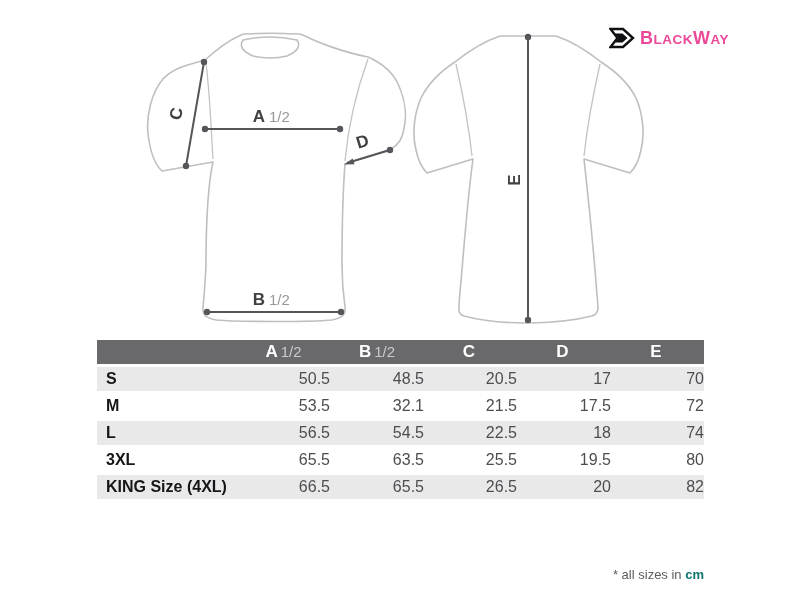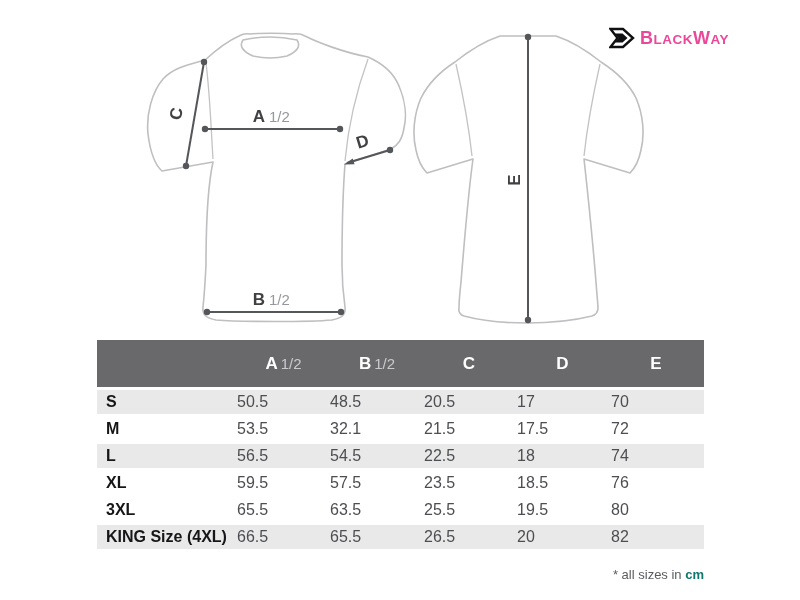--- a/index.html
+++ b/index.html
@@ -24,30 +24,30 @@
   .logo-text{white-space:nowrap;color:#ec4899;font-weight:bold;letter-spacing:.5px;}
   .logo-text .big{font-size:18px;}
   .logo-text .small{font-size:13.5px;}
 
   
   table.sizes{
     position:absolute;left:97px;top:337px;width:607px;
     border-collapse:separate;border-spacing:0 3px;table-layout:fixed;
   }
   table.sizes thead th{
-    background:#69696b;color:#ffffff;height:47px;
+    background:#69696b;color:#ffffff;height:24px;
     font-size:17px;font-weight:bold;text-align:center;padding:0;
   }
   table.sizes thead th .hf{font-weight:normal;font-size:15px;color:#c9cacc;margin-left:3px;}
   table.sizes tbody tr.alt{background:#e9e9ea;}
   table.sizes tbody th{
     text-align:left;padding:0 0 0 9px;font-size:16px;font-weight:bold;color:#161618;height:24px;
   }
   table.sizes tbody td{
-    text-align:left;font-size:16px;color:#4d4e51;padding:0;height:24px;
+    text-align:right;font-size:16px;color:#4d4e51;padding:0;height:24px;
   }
 
   
   .footnote{
     position:absolute;left:97px;top:567px;width:607px;text-align:right;
     font-size:13px;color:#5a5b5e;
   }
   .footnote .unit{font-weight:bold;color:#0f766e;}
 </style>
 </head>
@@ -167,28 +167,20 @@
       </tr>
       <tr class="alt">
         <th>L</th>
         <td>56.5</td>
         <td>54.5</td>
         <td>22.5</td>
         <td>18</td>
         <td>74</td>
       </tr>
       <tr>
-        <th>XL</th>
-        <td>59.5</td>
-        <td>57.5</td>
-        <td>23.5</td>
-        <td>18.5</td>
-        <td>76</td>
-      </tr>
-      <tr>
         <th>3XL</th>
         <td>65.5</td>
         <td>63.5</td>
         <td>25.5</td>
         <td>19.5</td>
         <td>80</td>
       </tr>
       <tr class="alt">
         <th>KING Size (4XL)</th>
         <td>66.5</td>

